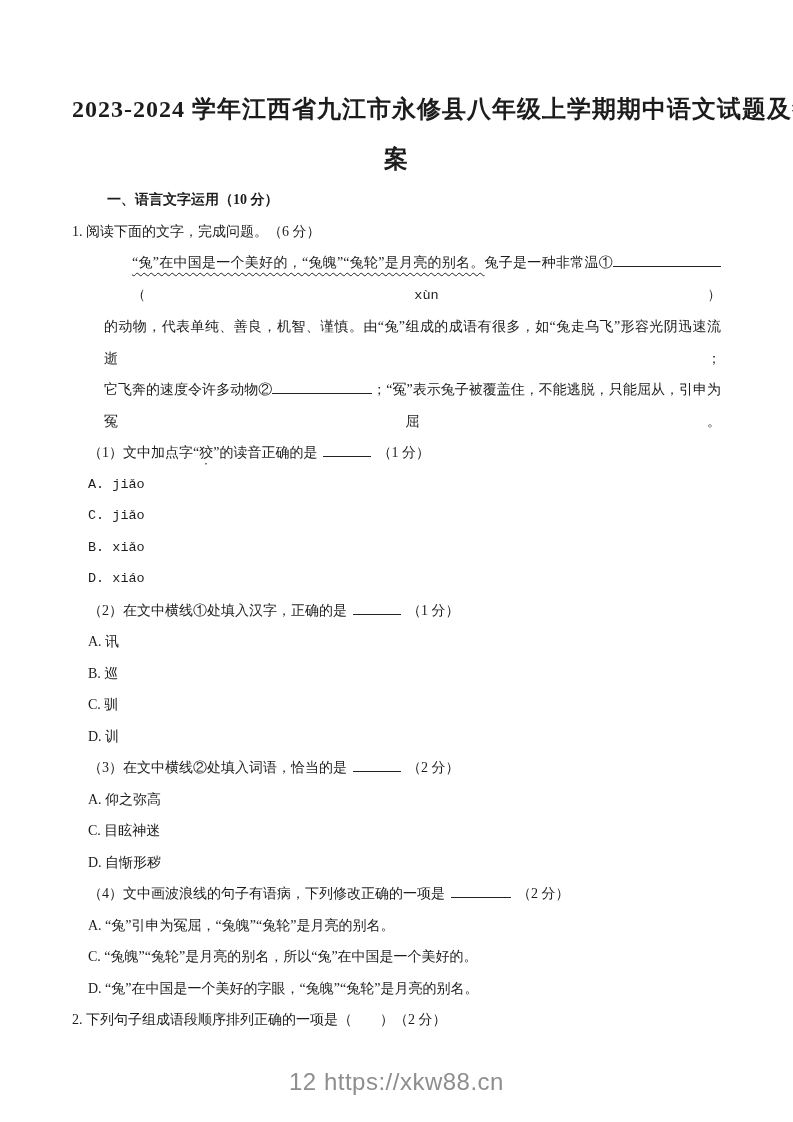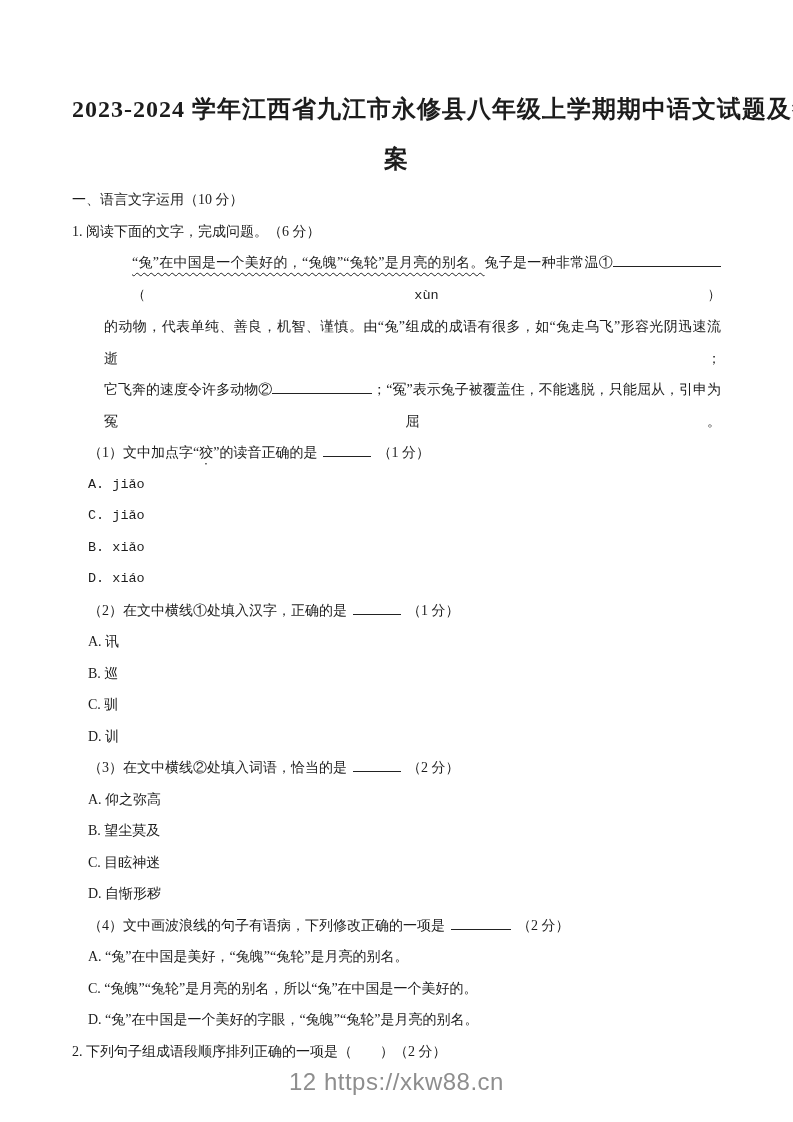--- a/index.html
+++ b/index.html
@@ -5,21 +5,21 @@
   html,body { margin:0; padding:0; background:#f3f3f3; }
   .page {
     width:793px; height:1122px; margin:0 auto; background:#ffffff;
     position:relative; overflow:hidden; box-sizing:border-box;
     outline:1px solid #ddd;
     font-family:"Liberation Serif","DejaVu Serif",serif;
     color:#1c1c1c;
   }
   .content { position:absolute; left:72px; right:72px; top:84px; }
   .title { font-size:24px; font-weight:700; text-align:center; line-height:50px; letter-spacing:1px; }
-  .heading { font-size:17px; font-weight:400; }
+  .heading { font-size:17px; font-weight:700;margin-left:35px; }
   .line { font-size:14px; line-height:31.5px; }
   .nw { white-space:nowrap; }
   .jline { text-align:justify; text-align-last:justify;margin-left:32px; }
   .firstline { padding-left:28px; }
   .ind { padding-left:16px; }
   .blank {
     display:inline-block; height:14px; vertical-align:baseline;
     border-bottom:1px solid #222;
   }
   .b108 { width:108px; }
@@ -74,27 +74,26 @@
     <div class="line ind nw"><span>（2）在文中横线①处填入汉字，正确的是</span><span class="blank b48"></span><span>（1 分）</span></div>
 
     <div class="line ind nw">A. 讯</div>
     <div class="line ind nw">B. 巡</div>
     <div class="line ind nw">C. 驯</div>
     <div class="line ind nw">D. 训</div>
 
     <div class="line ind nw"><span>（3）在文中横线②处填入词语，恰当的是</span><span class="blank b48"></span><span>（2 分）</span></div>
 
     <div class="line ind nw">A. 仰之弥高</div>
-    <div class="line ind nw">B. 望尘莫及</div>
     <div class="line ind nw">C. 目眩神迷</div>
     <div class="line ind nw">D. 自惭形秽</div>
 
     <div class="line ind nw"><span>（4）文中画波浪线的句子有语病，下列修改正确的一项是</span><span class="blank b60"></span><span>（2 分）</span></div>
 
-    <div class="line ind nw">A. “兔”在中国是美好，“兔魄”“兔轮”是月亮的别名。</div>
+    <div class="line ind nw">A. “兔”引申为冤屈，“兔魄”“兔轮”是月亮的别名。</div>
     <div class="line ind nw">C. “兔魄”“兔轮”是月亮的别名，所以“兔”在中国是一个美好的。</div>
     <div class="line ind nw">D. “兔”在中国是一个美好的字眼，“兔魄”“兔轮”是月亮的别名。</div>
 
     <div class="line nw">2. 下列句子组成语段顺序排列正确的一项是（　　）（2 分）</div>
 
   </div>
 
   <div class="footer nw"><span>12</span> <span>https://xkw88.cn</span></div>
 </div>
 

